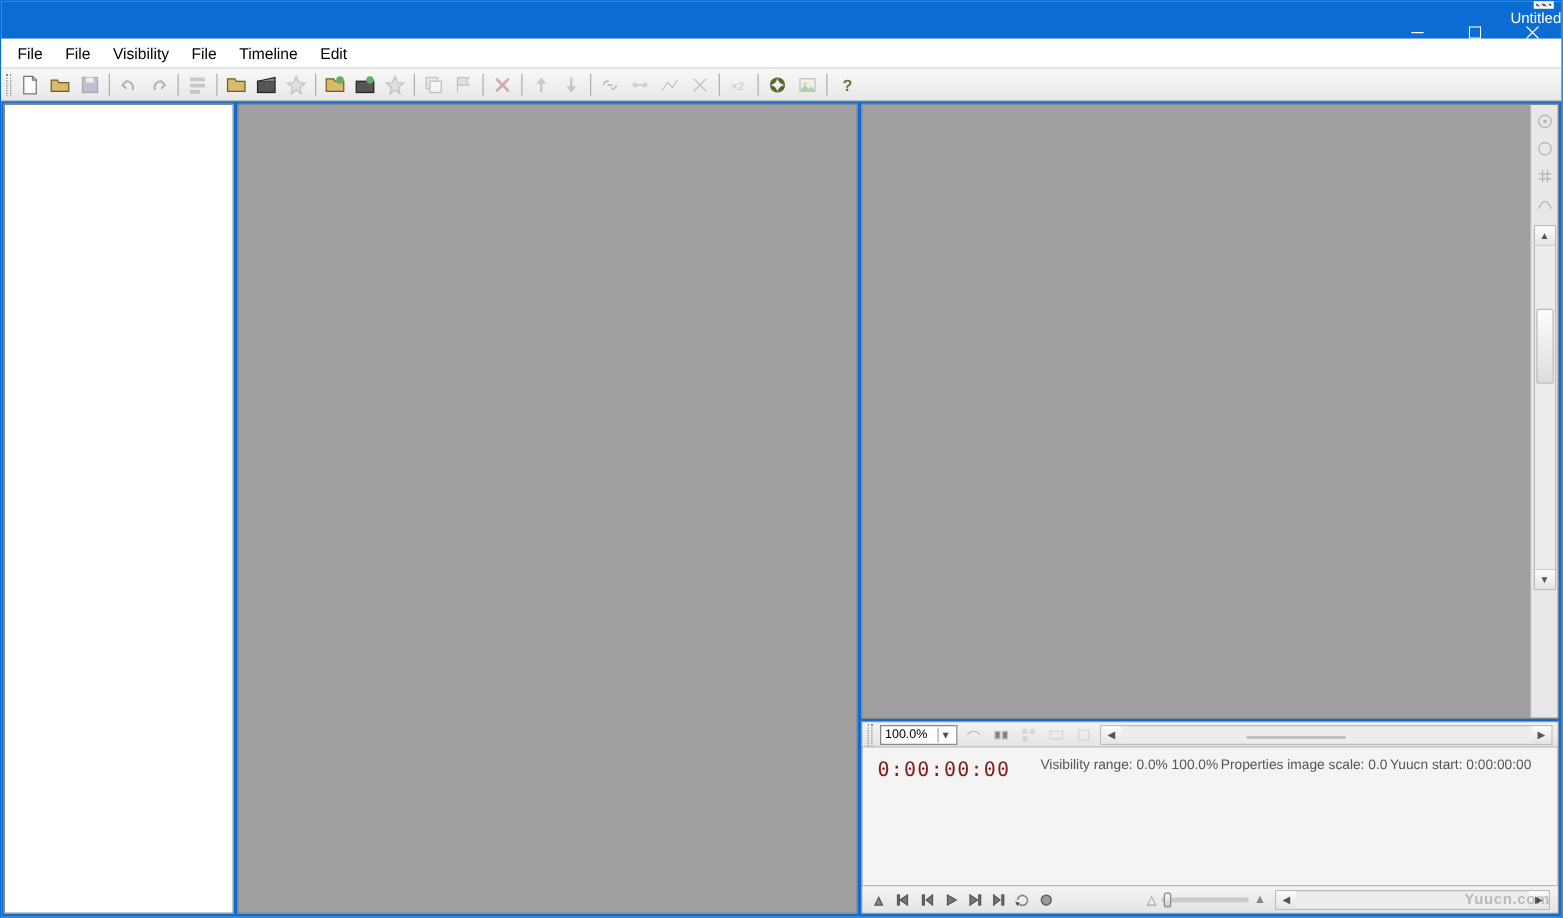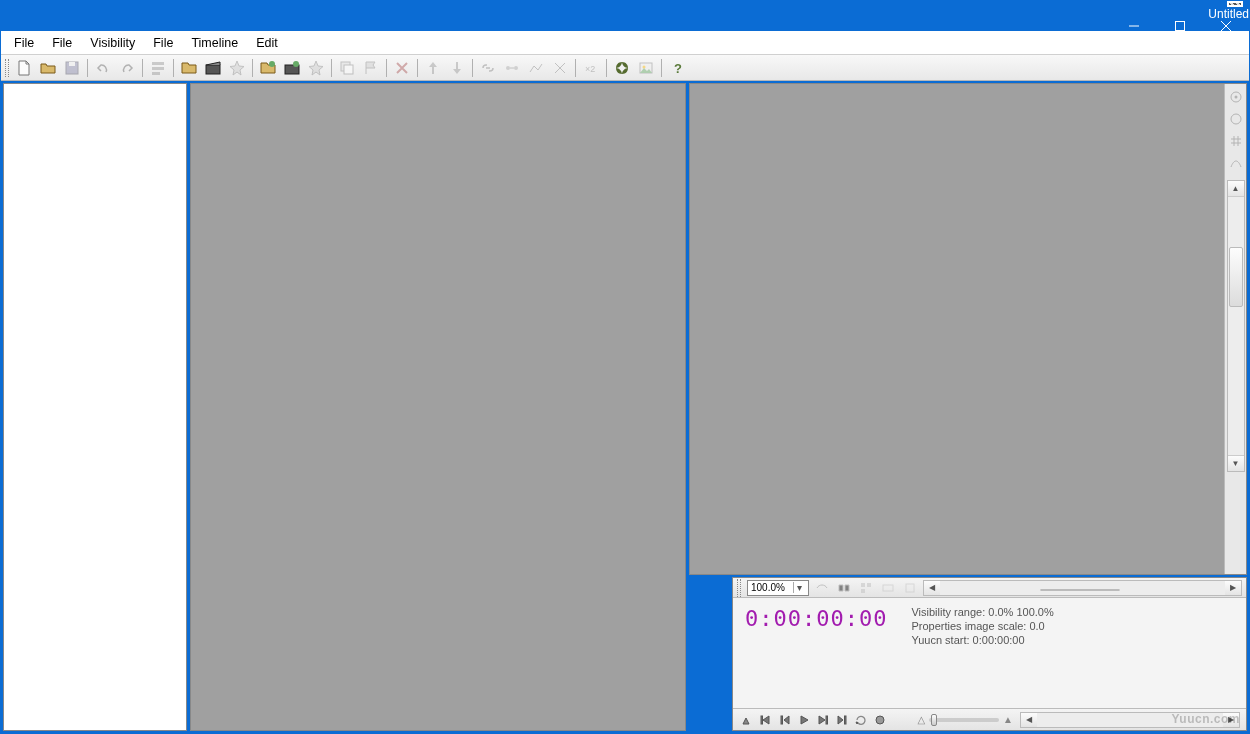--- a/index.html
+++ b/index.html
@@ -31,33 +31,33 @@
 .right-upper { flex: 1; display: flex; background: #a0a0a0; border: 1px solid #888; }
 .right-canvas { flex: 1; }
 .right-sidebar { width: 22px; background: #e8e8e8; border-left: 1px solid #bbb; display: flex; flex-direction: column; align-items: center; padding-top: 4px; gap: 4px; }
 .side-ico { width: 18px; height: 18px; display:flex; align-items:center; justify-content:center; border:1px solid transparent; border-radius:2px; opacity:.55; }
 .vscroll { width: 18px; height: 60%; display:flex; flex-direction:column; border:1px solid #bbb; background:#f0f0f0; margin-top:4px; }
 .vscroll .arrow { height:16px; display:flex; align-items:center; justify-content:center; background:linear-gradient(#fcfcfc,#e4e4e4); border-bottom:1px solid #ccc; font-size:8px; color:#555; }
 .vscroll .arrow.bot { border-bottom:none; border-top:1px solid #ccc; }
 .vscroll .track { flex:1; background:#ededed; position:relative; }
 .vscroll .thumb { position:absolute; left:1px; right:1px; top:50px; height:60px; background:linear-gradient(#fdfdfd,#dcdcdc); border:1px solid #bbb; border-radius:2px; }
 
-.right-lower { height: 154px; display:flex; flex-direction:column; background:#f4f4f4; border:1px solid #888;margin-left:43px; }
+.right-lower { height: 154px; display:flex; flex-direction:column; background:#f4f4f4; border:1px solid #888; }
 .toolbar2 { height: 20px; background: linear-gradient(#f4f4f4,#e4e4e4); border-bottom:1px solid #bbb; display:flex; align-items:center; font-size:11px; gap:4px; padding:0 4px; }
 .zoom-combo { height:16px; width:62px; background:#fff; border:1px solid #888; display:flex; align-items:center; padding:0 3px; font-size:10px; justify-content:space-between; }
 .zoom-combo .dd { width:12px; text-align:center; border-left:1px solid #aaa; color:#555; }
 .mini-ico { width:18px; height:16px; display:flex; align-items:center; justify-content:center; opacity:.45; }
 .hscroll-mini { flex:1; display:flex; align-items:center; height:16px; border:1px solid #bbb; background:#ededed; }
 .hscroll-mini .harrow { width:16px; height:100%; display:flex; align-items:center; justify-content:center; background:linear-gradient(#fcfcfc,#e4e4e4); font-size:8px; color:#555; }
 .hscroll-mini .htrack { flex:1; position:relative; }
 .hscroll-mini .hthumb { position:absolute; top:1px; bottom:1px; left:100px; width:80px; background:linear-gradient(#fdfdfd,#dcdcdc); border:1px solid #bbb; border-radius:2px; }
 
 .info-area { flex:1; display:flex; padding:8px 12px; gap:24px; font-size:11px; color:#555; align-items:flex-start; }
-.timecode { font-size:22px; color:#a21caf; font-family: Consolas, monospace; letter-spacing:1px; }
-.info-lines { display:flex; flex-direction:column; gap:2px; }
+.timecode { font-size:16px; color:#7f1d1d; font-family: Consolas, monospace; letter-spacing:1px; }
+.info-lines { display:flex; gap:2px; }
 
 .transport-bar { height:22px; background:linear-gradient(#f4f4f4,#e4e4e4); border-top:1px solid #bbb; display:flex; align-items:center; gap:3px; padding:0 6px; }
 .tp-ico { width:16px; height:16px; display:flex; align-items:center; justify-content:center; color:#666; }
 .tp-ico svg { width:12px; height:12px; fill:#777; stroke:#555; }
 .slider-wrap { display:flex; align-items:center; gap:4px; margin-left:auto; }
 .slider-track { width:70px; height:4px; background:#ccc; position:relative; border-radius:2px; }
 .slider-thumb { position:absolute; left:2px; top:-4px; width:6px; height:12px; background:linear-gradient(#fdfdfd,#ccc); border:1px solid #888; border-radius:2px; }
 .tiny-tri { font-size:10px; color:#888; }
 .bottom-hscroll { display:flex; align-items:center; flex:0 0 220px; height:16px; border:1px solid #bbb; background:#ededed; margin-left:4px; }
 .bottom-hscroll .harrow { width:16px; height:100%; display:flex; align-items:center; justify-content:center; background:linear-gradient(#fcfcfc,#e4e4e4); font-size:8px; color:#555; }

